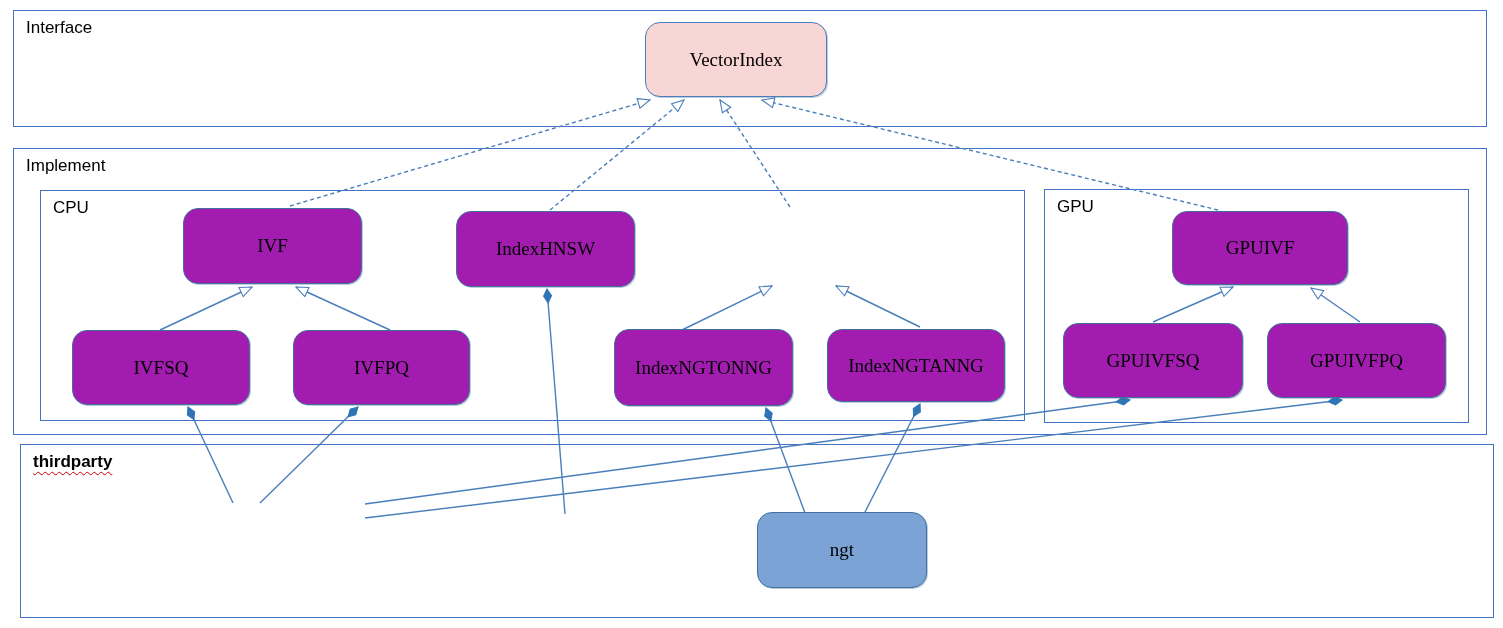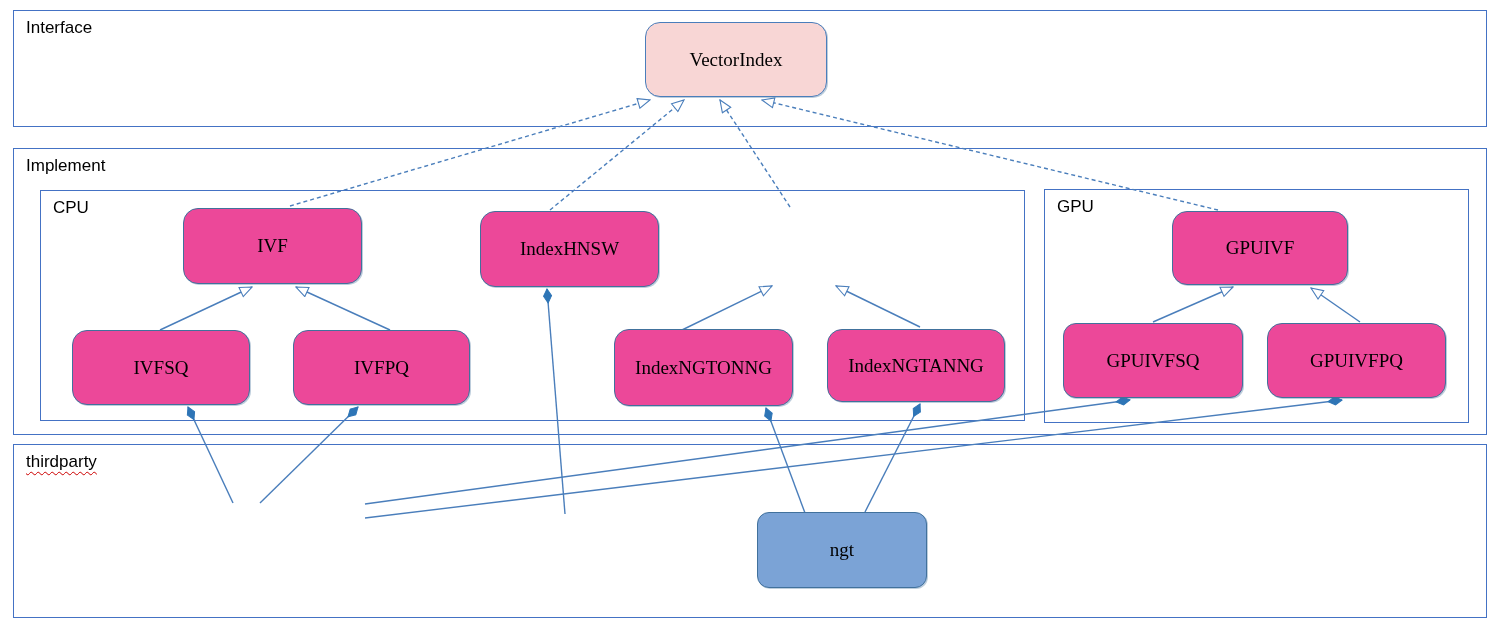--- a/index.html
+++ b/index.html
@@ -38,21 +38,21 @@
     border:1.6px solid #41719c;
     border-radius:15px;
     display:flex;
     align-items:center;
     justify-content:center;
     font-family:"Liberation Serif", serif;
     font-size:19px;
     color:#000000;
     box-shadow:1px 1px 0 rgba(65,113,156,0.35);
   }
-  .node.green{background:#ec4899;}
+  .node.green{background:#a21caf;}
   .node.pink{background:#f8d6d5;border-color:#4a7ebb;}
   .node.blue{background:#7ba3d6;}
   .edge{fill:none;stroke:#4a7ebb;stroke-width:1.4;}
   .edge.dashed{stroke-dasharray:4 3;}
 </style>
 </head>
 <body>
 
 <div class="stage">
 
@@ -65,21 +65,21 @@
   </div>
 
   <div class="group" style="left:40px;top:190px;width:985px;height:231px;">
     <span class="glabel">CPU</span>
   </div>
 
   <div class="group" style="left:1044px;top:189px;width:425px;height:234px;">
     <span class="glabel">GPU</span>
   </div>
 
-  <div class="group" style="left:13px;top:444px;width:1474px;height:174px;">
+  <div class="group" style="left:20px;top:444px;width:1474px;height:174px;font-weight:bold;">
     <span class="glabel misspelled">thirdparty</span>
   </div>
 
   <svg class="edges" width="1503" height="628" viewBox="0 0 1503 628">
     <defs>
       <marker id="tri" viewBox="0 0 14 12" refX="13" refY="6" markerWidth="14" markerHeight="12" orient="auto" markerUnits="userSpaceOnUse">
         <path d="M1 1 L13 6 L1 11 Z" fill="#ffffff" stroke="#4a7ebb" stroke-width="1.1"></path>
       </marker>
       <marker id="dia" viewBox="0 0 16 10" refX="15" refY="5" markerWidth="16" markerHeight="10" orient="auto" markerUnits="userSpaceOnUse">
         <path d="M1 5 L8 1 L15 5 L8 9 Z" fill="#2e75b6" stroke="#2e75b6"></path>
@@ -108,21 +108,21 @@
   </svg>
 
   <div class="node pink" style="left:605px;top:22px;width:182px;height:75px;margin-left:40px;">
     <span>VectorIndex</span>
   </div>
 
   <div class="node green" style="left:183px;top:208px;width:179px;height:76px;">
     <span>IVF</span>
   </div>
 
-  <div class="node green" style="left:456px;top:211px;width:179px;height:76px;margin-left:24px;">
+  <div class="node green" style="left:456px;top:211px;width:179px;height:76px;">
     <span>IndexHNSW</span>
   </div>
 
 
   <div class="node green" style="left:1172px;top:211px;width:176px;height:74px;">
     <span>GPUIVF</span>
   </div>
 
   <div class="node green" style="left:72px;top:330px;width:178px;height:75px;">
     <span>IVFSQ</span>
@@ -133,27 +133,27 @@
   </div>
 
   <div class="node green" style="left:614px;top:329px;width:179px;height:77px;">
     <span>IndexNGTONNG</span>
   </div>
 
   <div class="node green" style="left:827px;top:329px;width:178px;height:73px;font-family:Liberation Serif, serif;">
     <span>IndexNGTANNG</span>
   </div>
 
-  <div class="node green" style="left:1063px;top:323px;width:180px;height:75px;border-radius:13px;">
+  <div class="node green" style="left:1063px;top:323px;width:180px;height:75px;">
     <span>GPUIVFSQ</span>
   </div>
 
   <div class="node green" style="left:1267px;top:323px;width:179px;height:75px;">
     <span>GPUIVFPQ</span>
   </div>
 
 
 
-  <div class="node blue" style="left:757px;top:512px;width:170px;height:76px;border-radius:12px;">
+  <div class="node blue" style="left:757px;top:512px;width:170px;height:76px;">
     <span>ngt</span>
   </div>
 
 </div>
 
 </body></html>

